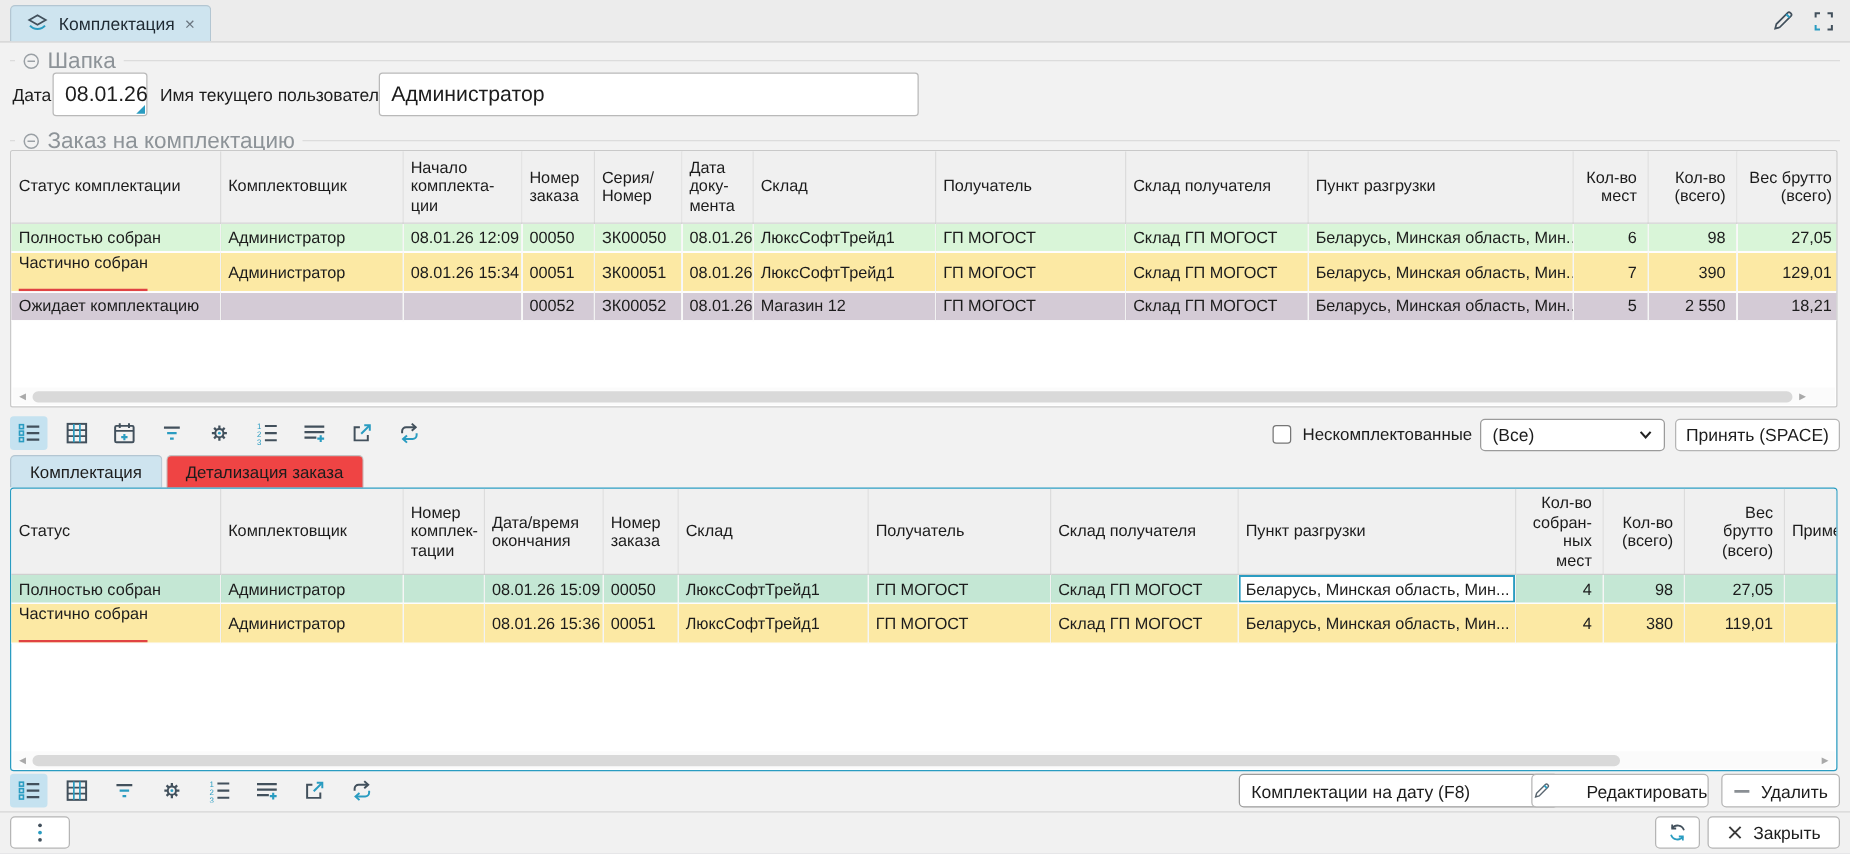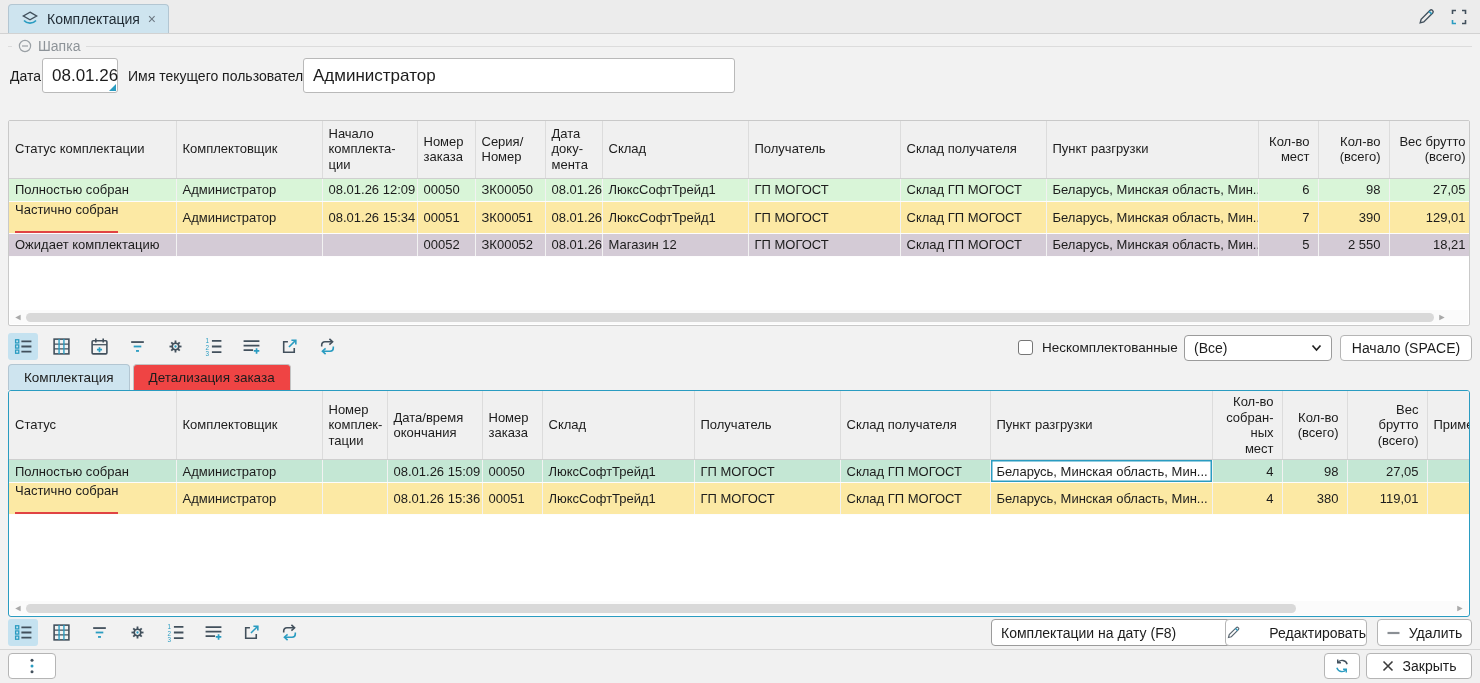--- a/index.html
+++ b/index.html
@@ -5,21 +5,21 @@
   html,body{margin:0;padding:0;background:#dfe1e3;font-family:"Liberation Sans","DejaVu Sans",sans-serif;}
   .window{position:relative;width:1480px;height:683px;background:#f2f2f2;outline:1px solid #a9adb0;overflow:hidden;}
 
   
   .tabbar{position:absolute;left:0;top:0;right:0;height:33px;background:#ececec;border-bottom:1px solid #d2d2d2;}
   .doc-tab{position:absolute;left:8px;top:4px;height:29px;box-sizing:border-box;background:#cee4ef;border:1px solid #b3c6d2;border-bottom:none;border-radius:4px 4px 0 0;display:flex;align-items:center;gap:8px;padding:0 12px;font-size:14px;color:#1f2a33;}
   .doc-close{color:#6b7680;font-size:14px;line-height:1;}
   .titlebar-icons{position:absolute;right:12px;top:7px;display:flex;gap:14px;align-items:center;}
 
   
-  .group-legend{position:absolute;left:8px;width:1464px;display:flex;align-items:center;gap:6px;color:#8d9398;font-size:14px;}
+  .group-legend{position:absolute;left:8px;width:1464px;display:flex;align-items:center;gap:6px;color:#8d9398;font-size:18px;}
   .group-legend .line{flex:1;height:1px;background:#dcdcdc;}
   .group-legend .tick{width:4px;height:1px;background:#dcdcdc;}
 
   
   .field-label{position:absolute;font-size:14px;color:#1c1c1c;}
   .input{position:absolute;box-sizing:border-box;background:#fff;border:1px solid #b9b9b9;border-radius:3px;font-size:17px;color:#1c1c1c;display:flex;align-items:center;padding:0 9px;}
   .date-input::after{content:'';position:absolute;right:1px;bottom:1px;width:0;height:0;border-left:7px solid transparent;border-bottom:7px solid #2a9cc1;}
 
   
   .grid-wrap{position:absolute;box-sizing:border-box;background:#fff;border:1px solid #c9c9c9;border-radius:2px;overflow:hidden;}
@@ -109,20 +109,31 @@
 
   <span class="field-label" style="left:10px;top:68px;">Дата</span>
   <div class="input date-input" style="left:42px;top:58px;width:76px;height:35px;">
     <span>08.01.26</span>
   </div>
   <span class="field-label" style="left:128px;top:68px;">Имя текущего пользователя</span>
   <div class="input" style="left:303px;top:58px;width:432px;height:35px;">
     <span>Администратор</span>
   </div>
 
+  <div class="group-legend" style="top:102px;">
+    <span class="tick"></span>
+    <span class="icn">
+      <svg width="14" height="14" viewBox="0 0 14 14">
+          <circle cx="7" cy="7" r="5.6" fill="none" stroke="#9aa0a5" stroke-width="1.2"></circle>
+          <path d="M4 7 H10" stroke="#9aa0a5" stroke-width="1.2"></path>
+        </svg>
+    </span>
+    <span>Заказ на комплектацию</span>
+    <span class="line"></span>
+  </div>
 
   <div class="grid-wrap t1" style="left:8px;top:120px;width:1462px;height:206px;">
       <table class="grid" style="width: 1465px;">
         <colgroup>
           <col style="width: 167px;">
           <col style="width: 146px;">
           <col style="width: 95px;">
           <col style="width: 58px;">
           <col style="width: 70px;">
           <col style="width: 57px;">
@@ -306,21 +317,21 @@
   <span class="field-label" style="left:1042px;top:340px;font-size:13.5px;">Нескомплектованные</span>
   <div class="select" style="left:1184px;top:335px;width:148px;height:26px;">
     <span>(Все)</span>
     <span class="icn">
       <svg width="11" height="8" viewBox="0 0 11 8">
           <path d="M1.5 1.5 L5.5 6 L9.5 1.5" fill="none" stroke="#222" stroke-width="1.7"></path>
         </svg>
     </span>
   </div>
   <div class="btn" style="left:1340px;top:335px;width:132px;height:26px;">
-    <span>Начало (SPACE)</span>
+    <span>Принять (SPACE)</span>
   </div>
 
   <div class="tabs" style="left:8px;top:364px;">
     <div class="tab active">
       <span>Комплектация</span>
     </div>
     <div class="tab">
       <span>Детализация заказа</span>
     </div>
   </div>

